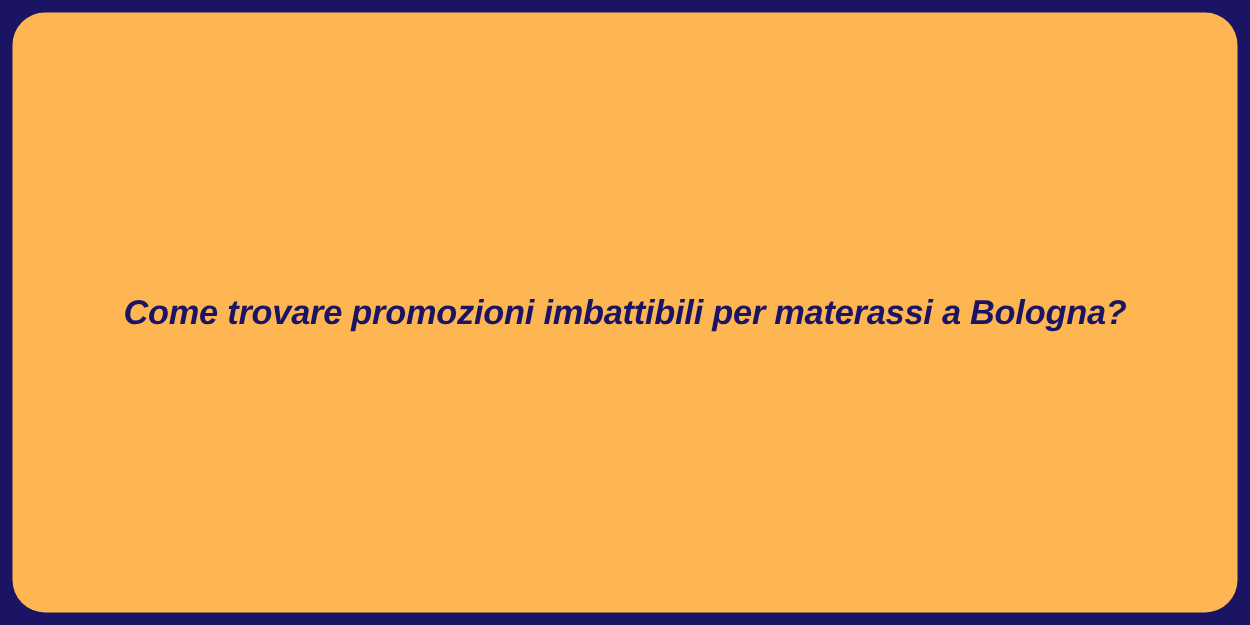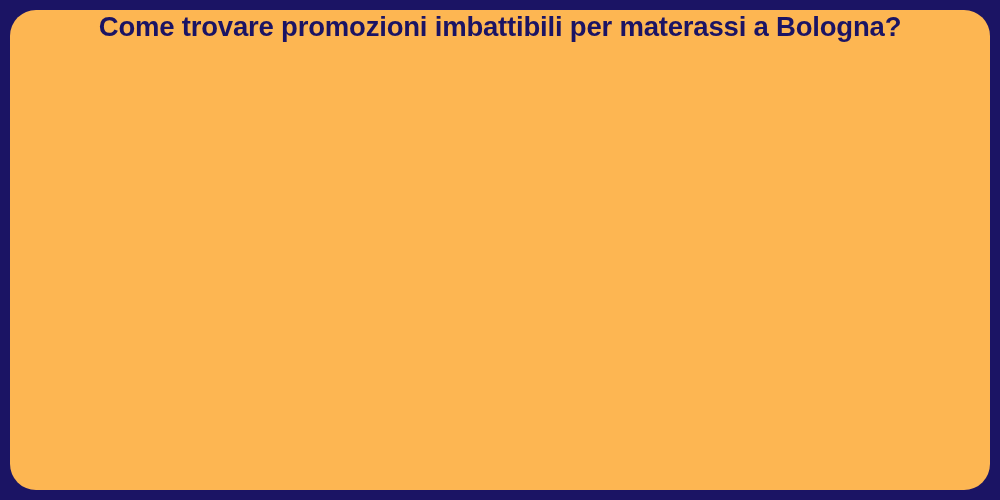--- a/index.html
+++ b/index.html
@@ -26,22 +26,24 @@
   }
 
   
   #banner-panel {
     box-sizing: border-box;
     width: 100%;
     height: 100%;
     background: #fdb652;
     border-radius: 26px;
     display: flex;
+    align-items: center;
     justify-content: center;
     padding: 0 26px;
+    font-style: italic;
   }
 
   #banner-headline {
     margin: 0;
     color: #1b1464;
     font-family: "Liberation Sans", sans-serif;
     font-size: 27.5px;
     font-weight: bold;
     letter-spacing: -0.2px;
     line-height: 1.25;

